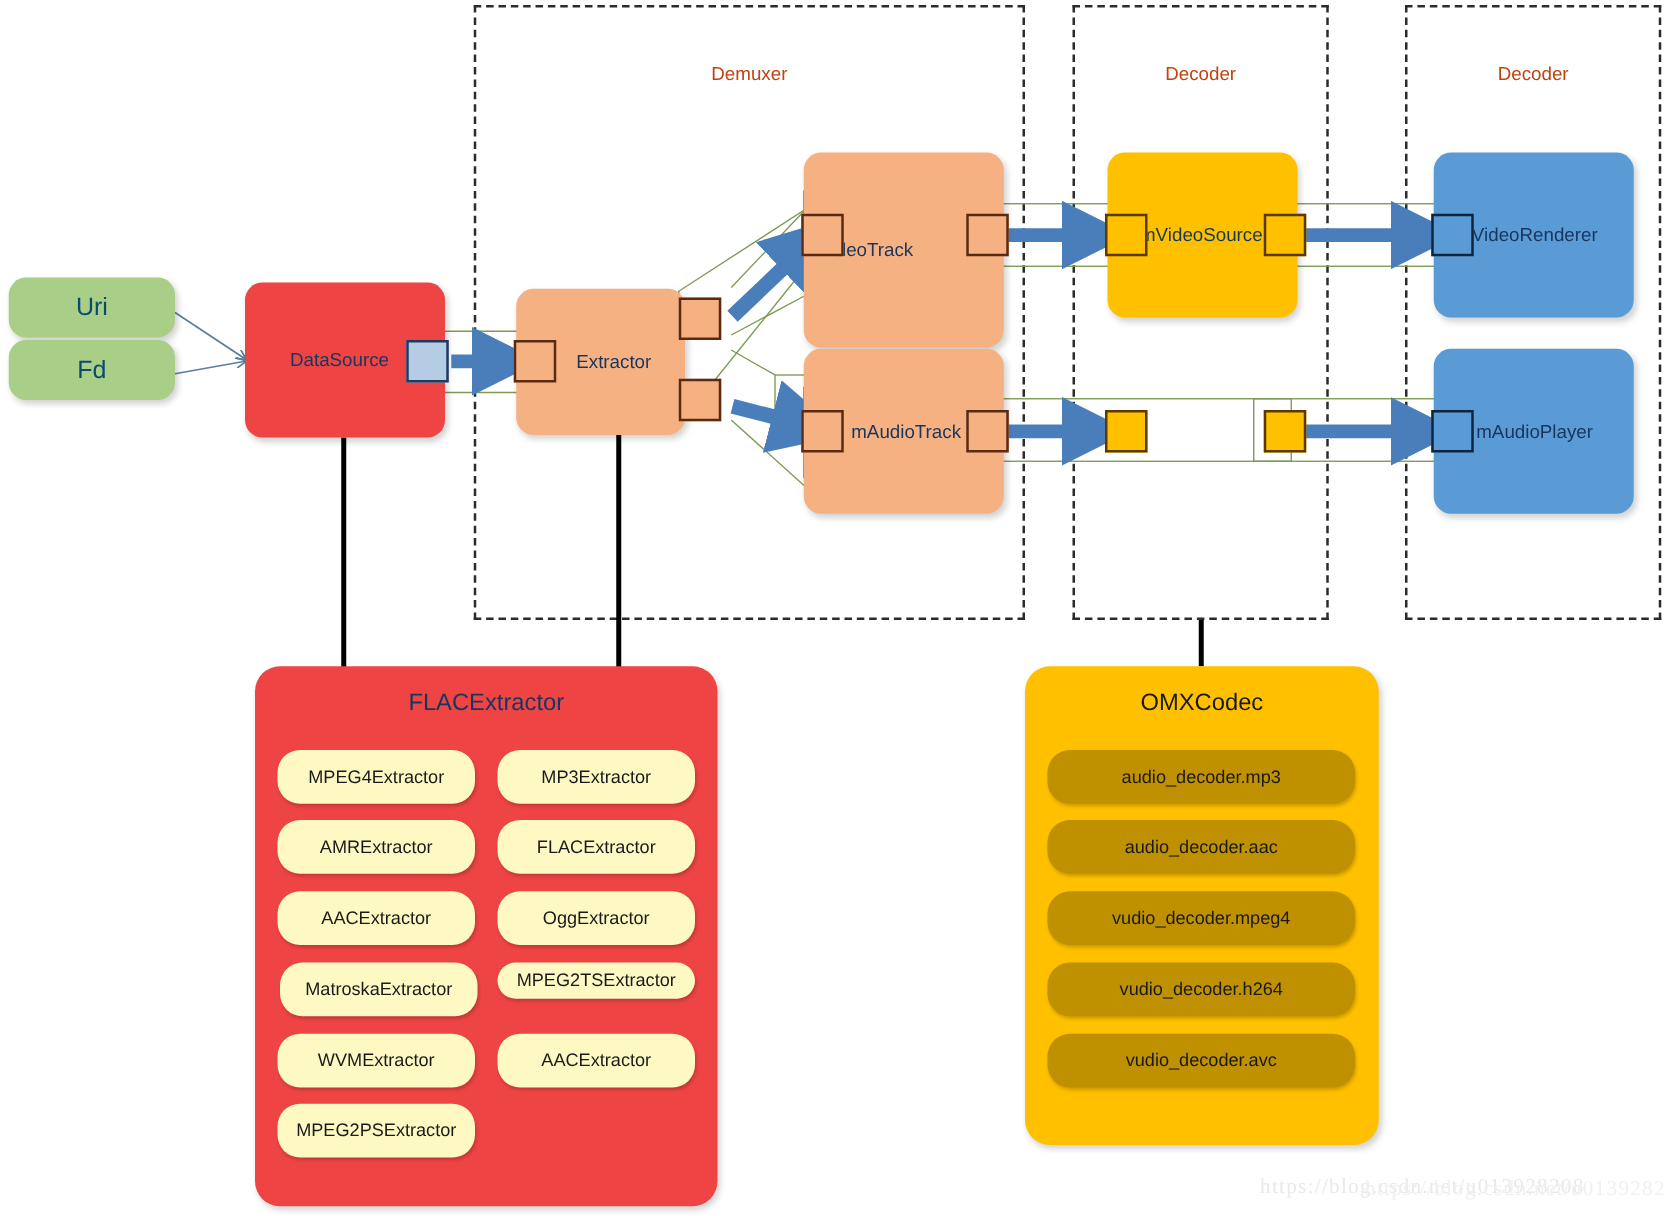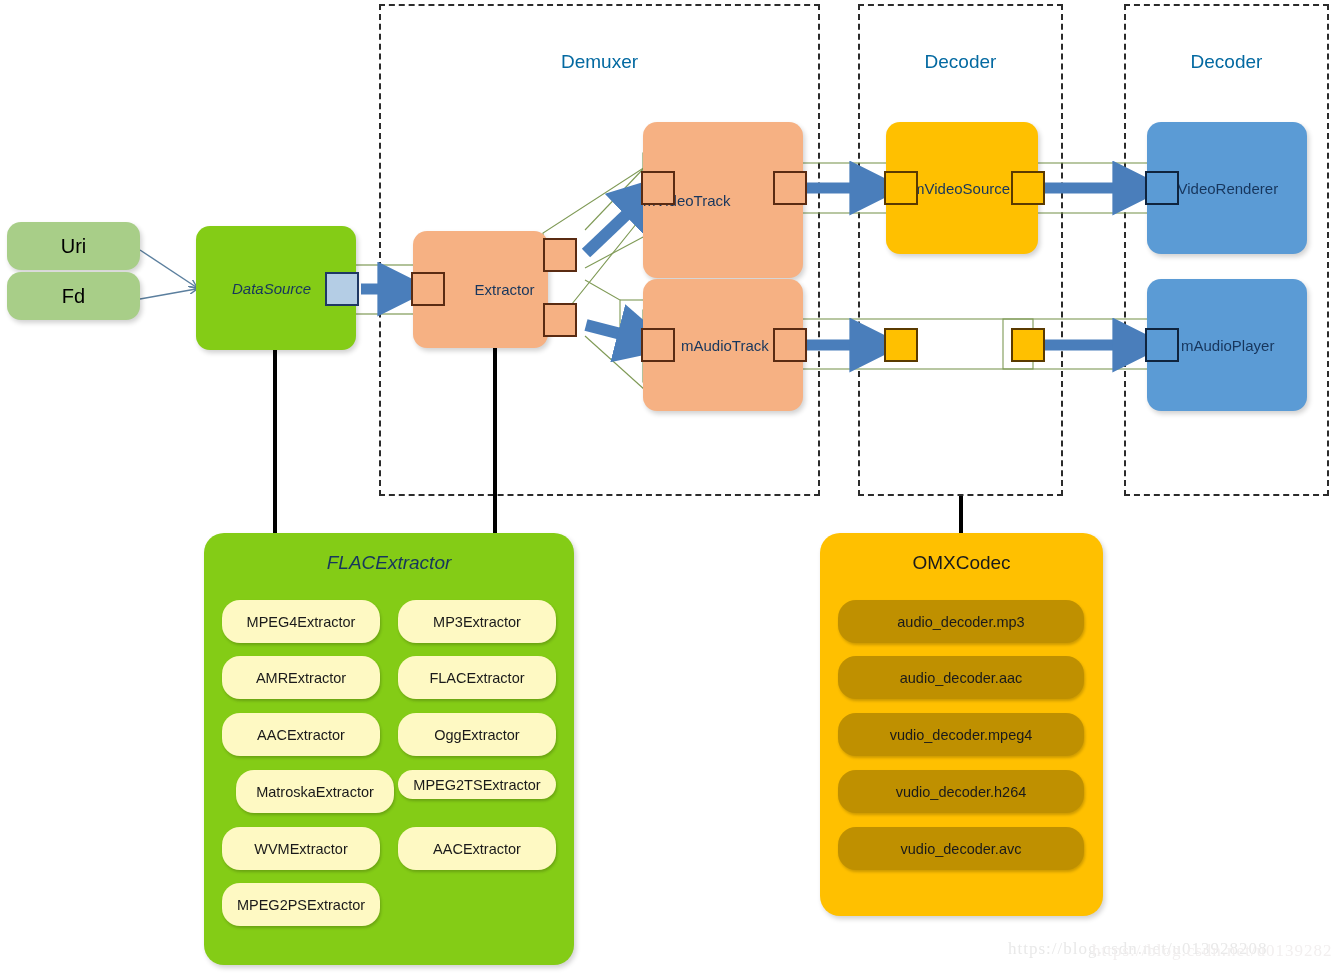--- a/index.html
+++ b/index.html
@@ -3,34 +3,34 @@
 <meta charset="utf-8">
 <style>
   html,body{margin:0;padding:0;background:#ffffff;}
   body{width:1332px;height:973px;font-family:"Liberation Sans",sans-serif;overflow:hidden;}
   #stage{position:relative;width:1332px;height:973px;background:#fff;}
 
   .abs{position:absolute;box-sizing:border-box;}
 
   
   .group{border:2px dashed #2b2b2b;background:transparent;}
-  .group-label{position:absolute;left:0;right:0;text-align:center;font-size:19px;color:#0369a1;}
+  .group-label{position:absolute;left:0;right:0;text-align:center;font-size:15px;color:#c2410c;}
 
   
   .node{border-radius:14px;display:flex;align-items:center;justify-content:center;
         box-shadow:2px 3px 5px rgba(0,0,0,.18);}
   .node-label{font-size:15px;color:#17365d;white-space:nowrap;}
 
-  .n-blue{background:#84cc16;font-style:italic;}
+  .n-blue{background:#ef4444;}
   .n-orange{background:#f6b183;}
   .n-yellow{background:#ffc000;}
   .n-green{background:#a8ce88;}
   .n-steel{background:#5b9bd5;}
 
-  .lbl-big{font-size:20px;color:#000000;}
+  .lbl-big{font-size:20px;color:#0c4a6e;}
 
   
   .port{position:absolute;width:34px;height:34px;box-sizing:border-box;}
   .port-blue{background:#b4cde5;border:2px solid #1f3864;}
   .port-steel{background:#5b9bd5;border:2px solid #0f243e;}
   .port-orange{background:#f6b183;border:2px solid #5a2b12;}
   .port-yellow{background:#ffc000;border:2px solid #5a3a00;}
 
   
   .pill{border-radius:18px;display:flex;align-items:center;justify-content:center;
@@ -133,21 +133,21 @@
   </div>
   <div class="abs node n-green" style="left:7px;top:272px;width:133px;height:48px;">
     <span class="lbl-big">Fd</span>
   </div>
 
   <div class="abs node n-blue" style="left:196px;top:226px;width:160px;height:124px;justify-content:flex-start;padding-left:36px;">
     <span class="node-label">DataSource</span>
   </div>
   <div class="port port-blue" style="left:325px;top:272px;"></div>
 
-  <div class="abs node n-orange" style="left:413px;top:231px;width:135px;height:117px;justify-content:center;padding-left:48px;">
+  <div class="abs node n-orange" style="left:413px;top:231px;width:135px;height:117px;justify-content:flex-start;padding-left:48px;">
     <span class="node-label">Extractor</span>
   </div>
   <div class="port port-orange" style="left:411px;top:272px;"></div>
   <div class="port port-orange" style="left:543px;top:238px;"></div>
   <div class="port port-orange" style="left:543px;top:303px;"></div>
 
   <div class="abs node n-orange" style="left:643px;top:122px;width:160px;height:156px;justify-content:flex-start;">
     <span class="node-label">mVideoTrack</span>
   </div>
   <div class="port port-orange" style="left:641px;top:171px;"></div>
@@ -178,21 +178,21 @@
   </div>
   <div class="port port-steel" style="left:1145px;top:328px;"></div>
 
   <div class="abs node n-blue" style="left:204px;top:533px;width:370px;height:432px;border-radius:20px;display:block;">
     <div class="list-title" style="top:19px;">FLACExtractor</div>
   </div>
 
   <div class="abs pill pill-orange" style="left:222px;top:600px;width:158px;height:43px;">MPEG4Extractor</div>
   <div class="abs pill pill-orange" style="left:222px;top:656px;width:158px;height:43px;">AMRExtractor</div>
   <div class="abs pill pill-orange" style="left:222px;top:713px;width:158px;height:43px;">AACExtractor</div>
-  <div class="abs pill pill-orange" style="left:236px;top:770px;width:158px;height:43px;">MatroskaExtractor</div>
+  <div class="abs pill pill-orange" style="left:224px;top:770px;width:158px;height:43px;">MatroskaExtractor</div>
   <div class="abs pill pill-orange" style="left:222px;top:827px;width:158px;height:43px;">WVMExtractor</div>
   <div class="abs pill pill-orange" style="left:222px;top:883px;width:158px;height:43px;">MPEG2PSExtractor</div>
 
   <div class="abs pill pill-orange" style="left:398px;top:600px;width:158px;height:43px;">MP3Extractor</div>
   <div class="abs pill pill-orange" style="left:398px;top:656px;width:158px;height:43px;">FLACExtractor</div>
   <div class="abs pill pill-orange" style="left:398px;top:713px;width:158px;height:43px;">OggExtractor</div>
   <div class="abs pill pill-orange" style="left:398px;top:770px;width:158px;height:29px;">MPEG2TSExtractor</div>
   <div class="abs pill pill-orange" style="left:398px;top:827px;width:158px;height:43px;">AACExtractor</div>
 
   <div class="abs node n-yellow" style="left:820px;top:533px;width:283px;height:383px;border-radius:20px;display:block;">

